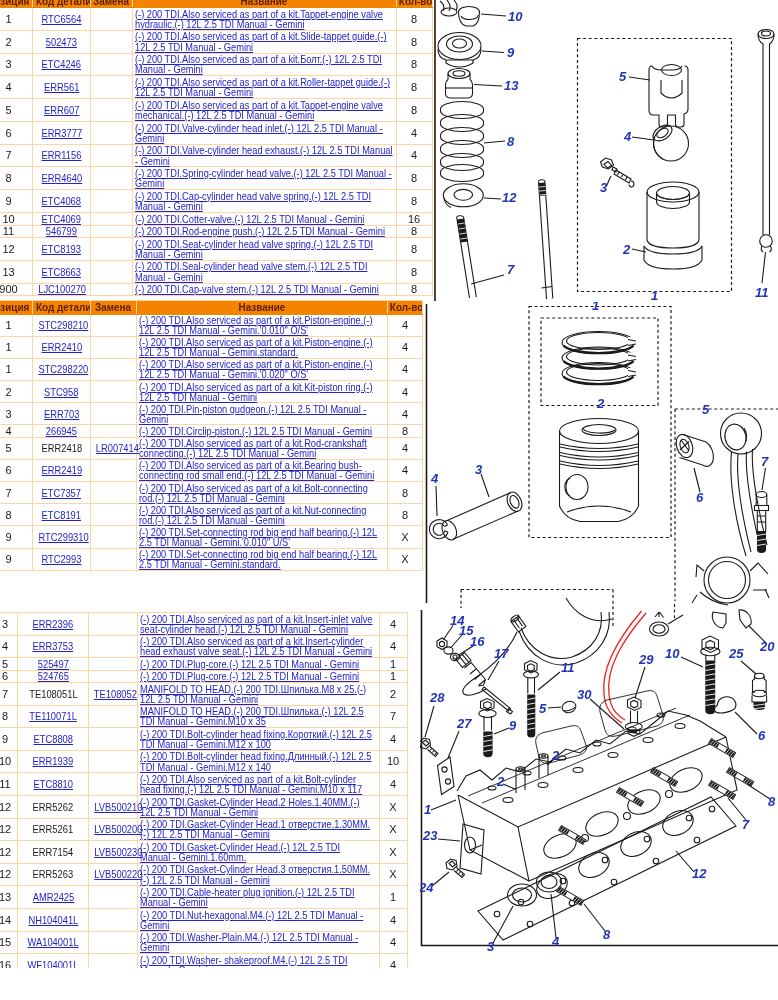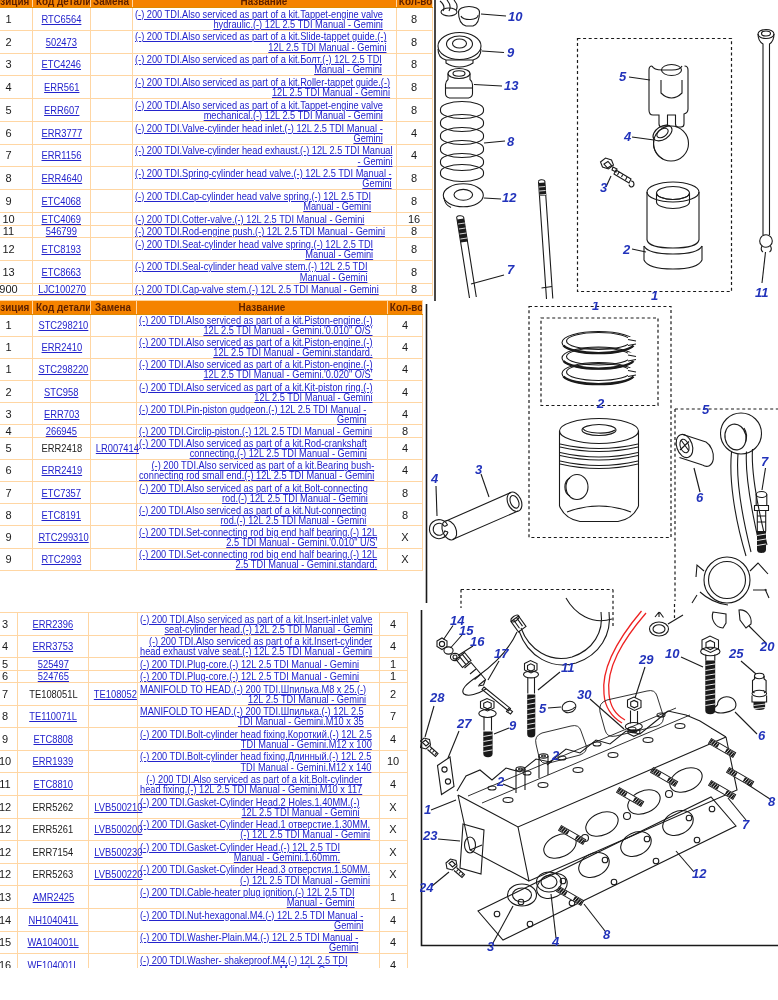--- a/index.html
+++ b/index.html
@@ -5,21 +5,21 @@
 html,body{margin:0;padding:0;}
 body{width:778px;height:1000px;overflow:hidden;position:relative;background:#fff;
   font-family:"Liberation Sans",sans-serif;}
 table{border-collapse:collapse;table-layout:fixed;background:#fff;}
 td,th{border:1px solid #FFD6A3;}
 th{overflow:hidden;}
 td{overflow:visible;}
 th{background:#F58300;color:#5E2000;font-size:11px;font-weight:bold;padding:0;white-space:nowrap;height:12.5px;line-height:12.5px;border-bottom-color:#E08A00;}
 td{font-size:11px;vertical-align:middle;padding:0.6px 2px;color:#1a1a1a;}
 td.c{text-align:center;padding:0.6px 1px;}
-td.n{text-align:right;}
+td.n{text-align:left;}
 a{color:#2323CC;text-decoration:underline;}
 .x{display:inline-block;white-space:nowrap;transform:scaleX(0.84);transform-origin:0 50%;}
 .y{display:inline-block;white-space:nowrap;transform:scaleX(0.85);transform-origin:50% 50%;}
 .h{display:inline-block;white-space:nowrap;transform:scaleX(0.9);transform-origin:50% 50%;}
 .t1 td{line-height:10.3px;}
 .t2 td{line-height:10.0px;}
 .t3 td{line-height:10.2px;}
 .abs{position:absolute;}
 svg text{font-family:"Liberation Sans",sans-serif;font-weight:bold;font-style:italic;fill:#2233BB;}
 </style>

